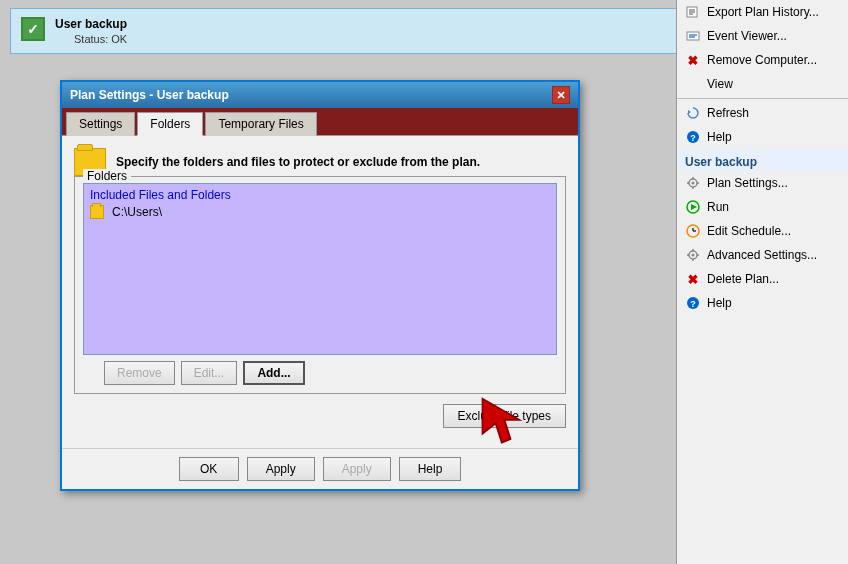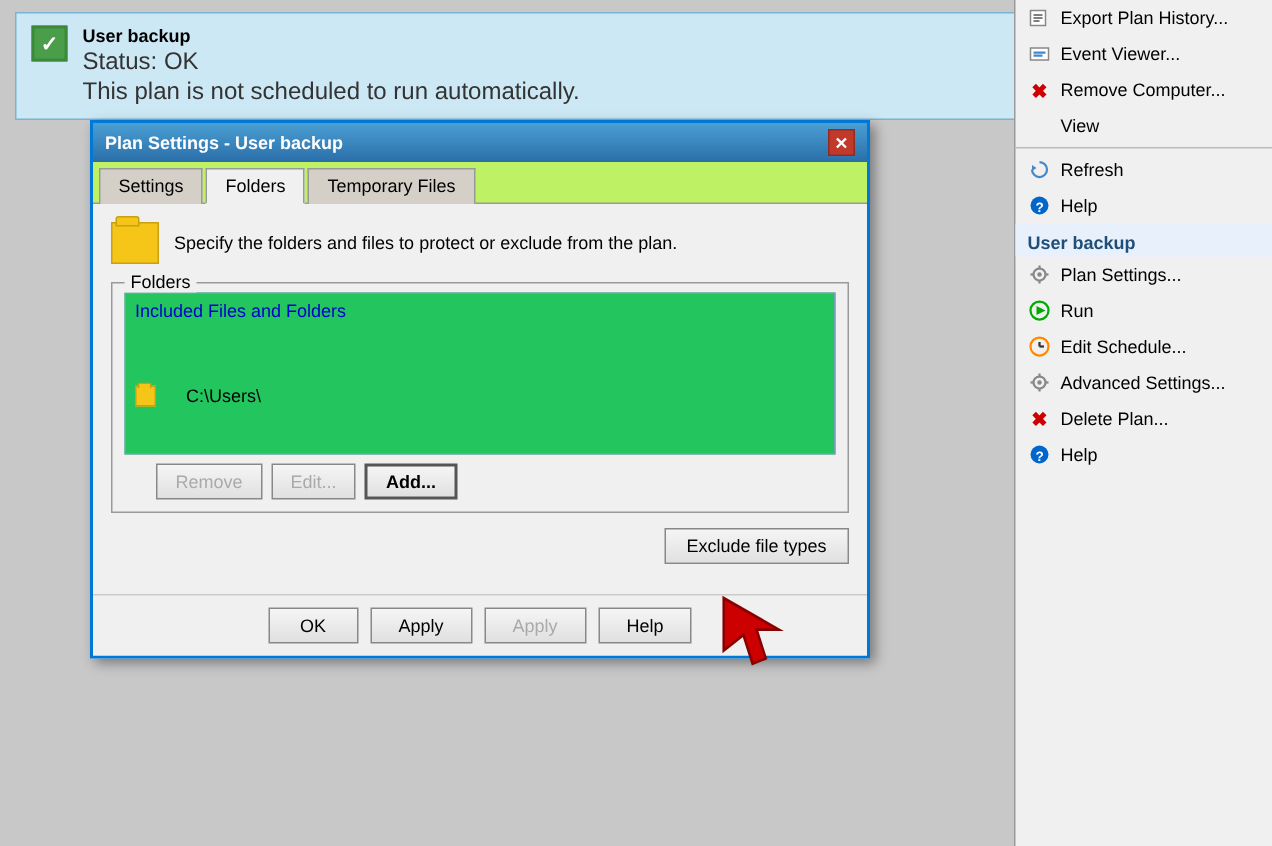--- a/index.html
+++ b/index.html
@@ -46,23 +46,24 @@
       font-size: 14px;
       font-weight: bold;
       flex-shrink: 0;
     }
     .status-text h3 {
       font-size: 12px;
       font-weight: bold;
       color: #000;
     }
     .status-text p {
-      font-size: 16px;
+      font-size: 11px;
       color: #333;
       margin-top: 2px;
+      margin-left: 19px;
     }
 
     
     .sidebar {
       position: absolute;
       right: 0; top: 0;
       width: 172px;
       height: 564px;
       background: #f0f0f0;
       border-left: 1px solid #999;
@@ -122,21 +123,21 @@
       align-items: center;
       justify-content: center;
       font-size: 11px;
       cursor: pointer;
       font-weight: bold;
     }
 
     
     .tab-bar {
       display: flex;
-      background: #bef264;
+      background: #7f1d1d;
       border-bottom: 1px solid #999;
       padding: 4px 4px 0 4px;
       gap: 2px;
     }
     .tab {
       padding: 4px 12px;
       border: 1px solid #999;
       background: #d4d0c8;
       cursor: pointer;
       font-size: 12px;
@@ -151,21 +152,21 @@
 
     
     .dialog-content {
       padding: 12px;
       background: #f0f0f0;
     }
     .info-row {
       display: flex;
       align-items: center;
       gap: 10px;
-      margin-bottom: 12px;
+      font-weight: bold;
     }
     .folder-icon-large {
       width: 32px;
       height: 28px;
       background: #f5c518;
       border: 1px solid #c8a010;
       position: relative;
       flex-shrink: 0;
     }
     .folder-icon-large::before {
@@ -175,38 +176,37 @@
       width: 14px;
       height: 5px;
       background: #f5c518;
       border: 1px solid #c8a010;
       border-radius: 2px 2px 0 0;
     }
 
     
     .list-box {
       border: 1px solid #7a9ab5;
-      background: #22c55e;
-      height: 108px;
+      background: #c4b5fd;
+      height: 172px;
       overflow-y: auto;
       padding: 2px;
     }
     .list-item-header {
       color: #0000cc;
       font-size: 12px;
       padding: 2px 4px;
       font-weight: normal;
     }
     .list-item {
       display: flex;
       align-items: center;
-      gap: 20px;
+      gap: 8px;
       padding: 1px 4px;
       font-size: 12px;
-      margin-top: 40px;
     }
     .list-item-icon {
       width: 14px;
       height: 14px;
       background: #f5c518;
       border: 1px solid #c8a010;
       display: flex;
       align-items: center;
       justify-content: center;
       font-size: 8px;
@@ -312,21 +312,20 @@
 <div class="main-area"></div>
 
 <div class="status-bar">
   <div class="status-check">✓</div>
   <div class="status-text">
     <h3>User backup</h3>
     <p>
       <span>Status:</span>
       <span>OK</span>
     </p>
-    <p>This plan is not scheduled to run automatically.</p>
   </div>
 </div>
 
 <div class="dialog-overlay">
 
   <div class="dialog-titlebar">
     <span>Plan Settings - User backup</span>
     <div class="dialog-close-btn">✕</div>
   </div>
 

